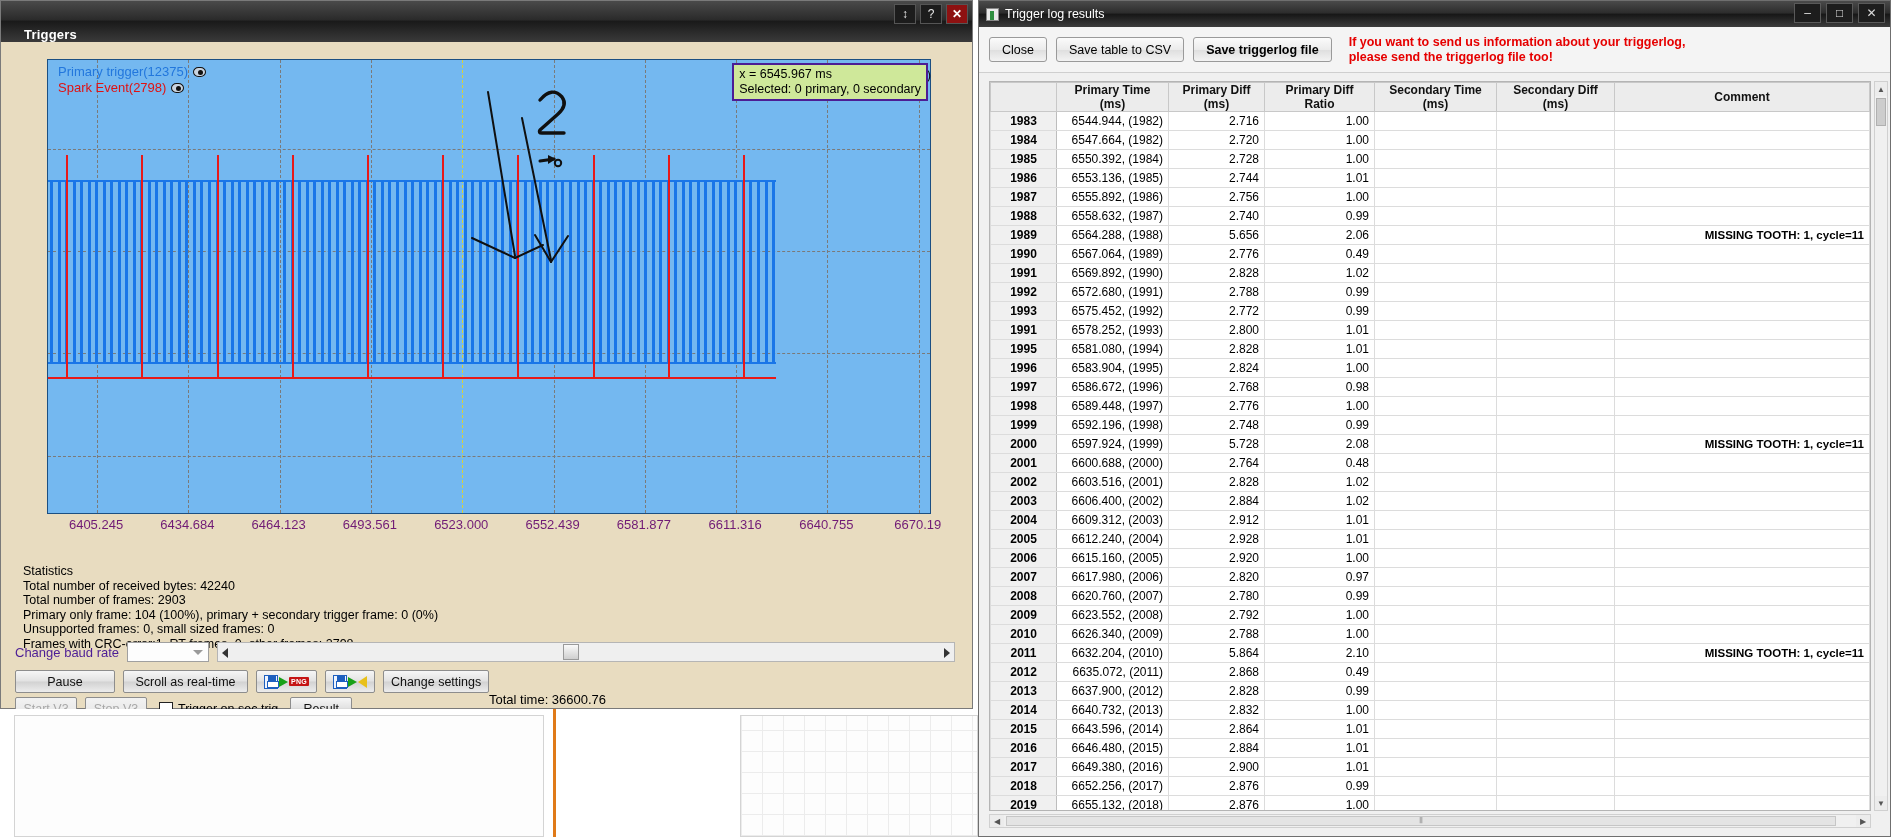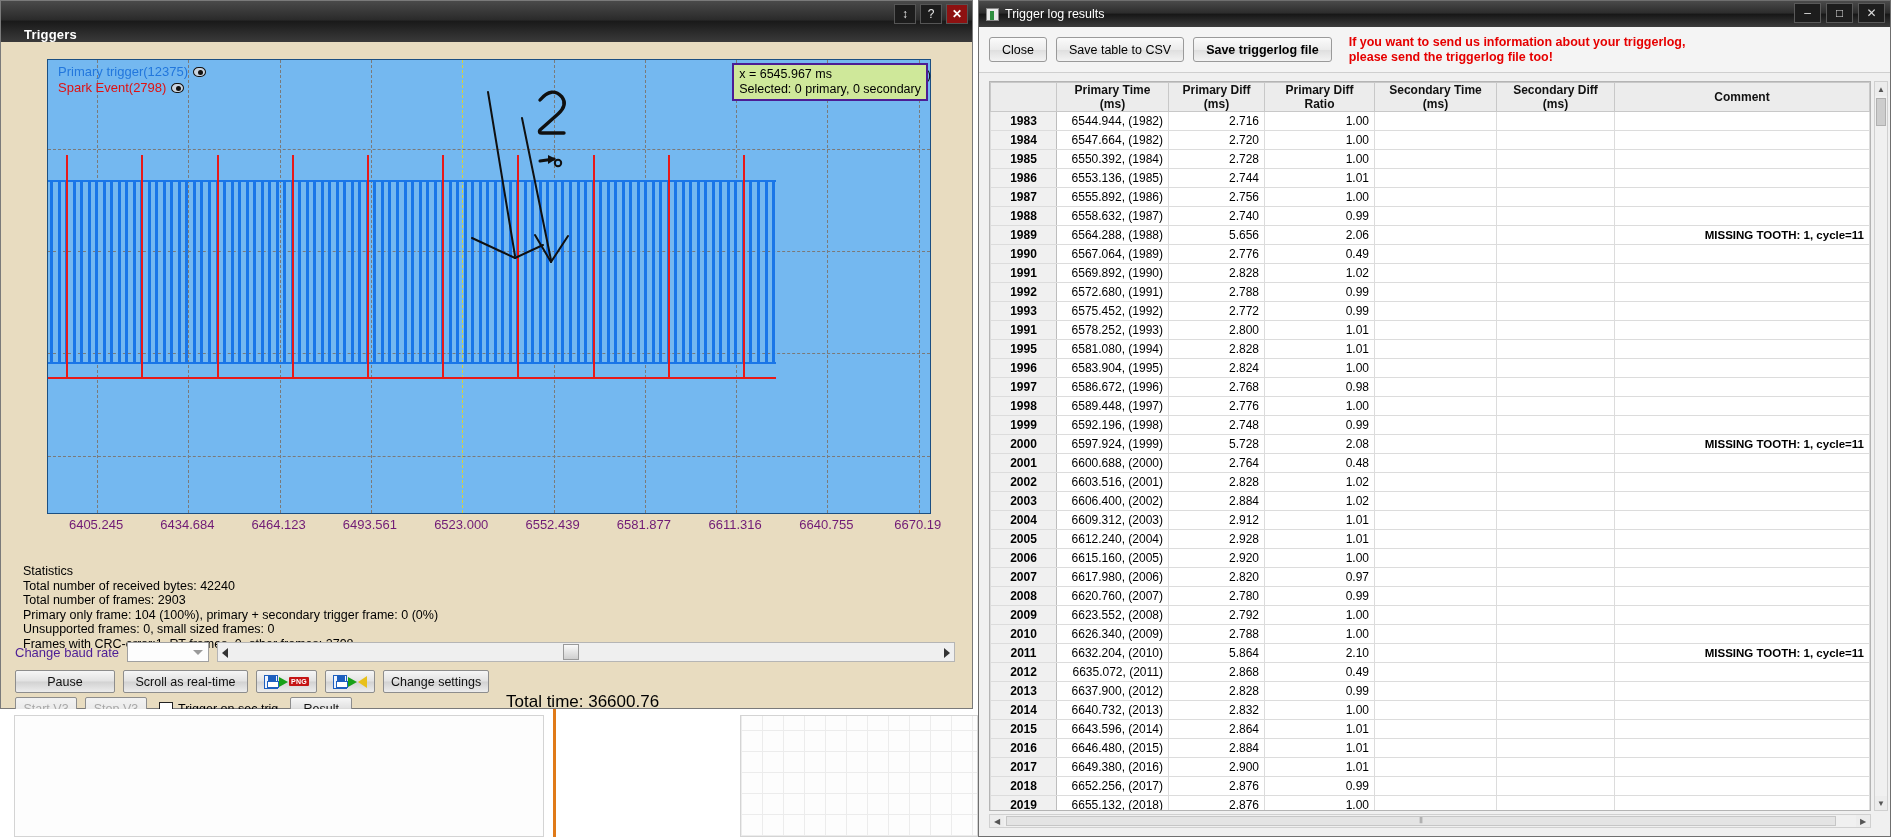--- a/index.html
+++ b/index.html
@@ -185,21 +185,21 @@
     color: #101010;
     padding: 3px 10px;
     cursor: pointer;
     height: 23px;
     display: inline-flex; align-items: center; justify-content: center;
     white-space: nowrap;
   }
   .btn.disabled { color: #a8a8a8; background: linear-gradient(180deg,#f2f2f2,#e4e4e4); }
   #btnrow1 { position: absolute; left: 14px; top: 628px; display: flex; align-items: center; gap: 8px; }
   #btnrow2 { position: absolute; left: 14px; top: 655px; display: flex; align-items: center; gap: 8px; }
-  #total-time { position: absolute; left: 505px; top: 650px; font-size: 17px; color: #000; }
+  #total-time { position: absolute; left: 488px; top: 650px; font-size: 13px; color: #000; }
   #messages { position: absolute; left: 18px; top: 684px; font-size: 12.5px; color: #000; }
   .chk {
     width: 14px; height: 14px; background: #fff;
     border: 1.5px solid #222; display: inline-block;
   }
   #chk-wrap { display: flex; align-items: center; gap: 5px; font-size: 12.5px; margin-left: 4px; }
 
   .icon-btn { padding: 2px 7px; }
   .disk {
     width: 14px; height: 14px; border: 1.6px solid #1d5fbf;

